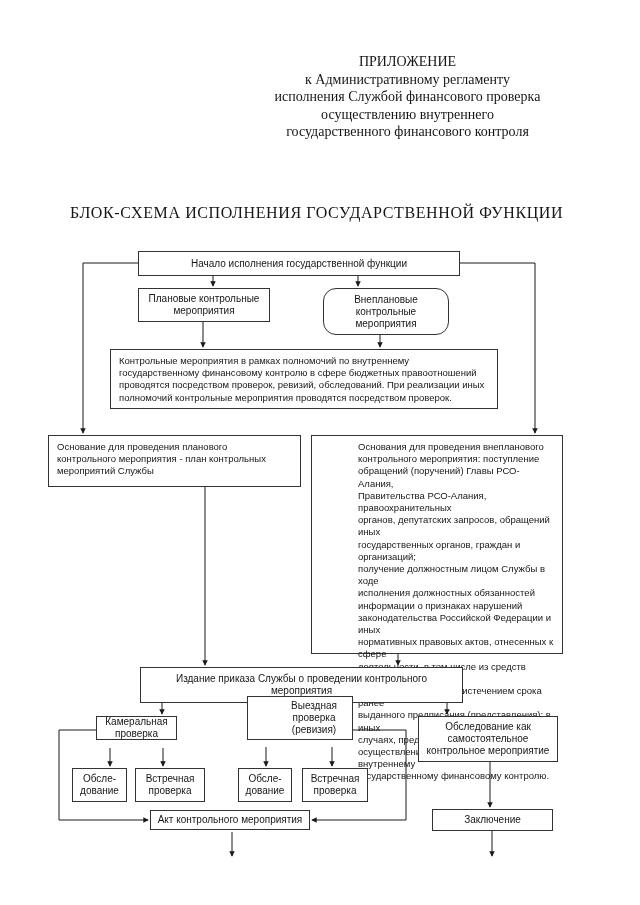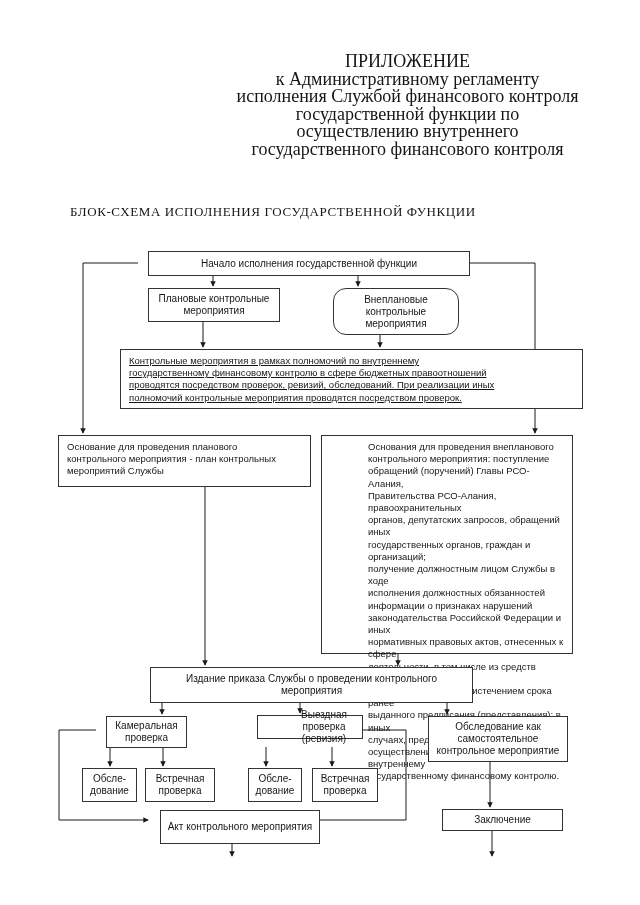--- a/index.html
+++ b/index.html
@@ -4,71 +4,70 @@
 <style>
   html,body{margin:0;padding:0;background:#888;}
   #page{
     position:relative;width:640px;height:905px;background:#ffffff;
     font-family:"Liberation Serif","DejaVu Serif",serif;color:#161616;
     overflow:hidden;margin:0 auto;
   }
   
   .doc-header{
     position:absolute;left:225px;top:53px;width:365px;
-    font-size:18px;line-height:17.5px;text-align:center;
+    font-size:14px;line-height:17.5px;text-align:center;
   }
   
   .doc-title{
     position:absolute;left:70px;top:204px;width:520px;
-    font-size:13px;letter-spacing:0.6px;white-space:nowrap;
+    font-size:16px;letter-spacing:0.6px;white-space:nowrap;
   }
   
   .box{
     position:absolute;box-sizing:border-box;border:1px solid #333;background:#fff;
     font-family:"Liberation Sans","DejaVu Sans",sans-serif;font-size:10px;
     line-height:12px;color:#161616;
     display:flex;align-items:center;justify-content:center;
-    text-align:center;white-space:pre-line;padding:2px 3px;margin-left:10px;
+    text-align:center;white-space:pre-line;padding:2px 3px;
   }
   .box.para{
     display:block;text-align:left;font-size:9.5px;line-height:12.2px;
     padding:5px 8px;
   }
   #svg-connectors{position:absolute;left:0;top:0;pointer-events:none;}
   #svg-connectors polyline, #svg-connectors line{
     fill:none;stroke:#1a1a1a;stroke-width:1;
   }
   
   #box-start            {left:138px;top:251px;width:322px;height:25px;}
   #box-planned          {left:138px;top:288px;width:132px;height:34px;}
   #box-unplanned        {left:323px;top:288px;width:126px;height:47px;border-radius:13px;}
-  #box-scope            {left:110px;top:349px;width:463px;height:60px;text-decoration:underline;}
+  #box-scope            {left:110px;top:349px;width:388px;height:60px;}
   #box-planned-basis    {left:48px; top:435px;width:253px;height:52px;}
   #box-unplanned-basis  {left:311px;top:435px;width:252px;height:219px;padding-left:46px;}
   #box-order            {left:140px;top:667px;width:323px;height:36px;}
-  #box-desk             {left:96px; top:716px;width:81px; height:32px;}
-  #box-field            {left:247px;top:715px;width:106px;height:24px;padding-left:31px;}
+  #box-desk             {left:96px; top:716px;width:81px; height:24px;}
+  #box-field            {left:247px;top:696px;width:106px;height:44px;padding-left:31px;}
   #box-standalone       {left:418px;top:716px;width:140px;height:46px;}
   #box-survey1          {left:72px; top:768px;width:55px; height:34px;}
   #box-counter1         {left:135px;top:768px;width:70px; height:34px;}
   #box-survey2          {left:238px;top:768px;width:54px; height:34px;}
   #box-counter2         {left:302px;top:768px;width:66px; height:34px;}
-  #box-act              {left:150px;top:810px;width:160px;height:34px;}
+  #box-act              {left:150px;top:810px;width:160px;height:20px;}
   #box-conclusion       {left:432px;top:809px;width:121px;height:22px;}
 </style>
 </head>
 <body>
 
 <div id="page">
 
   <div class="doc-header">
     <div>ПРИЛОЖЕНИЕ</div>
     <div>к Административному регламенту</div>
-    <div>исполнения Службой финансового контроля</div>
-    <div>государственной функции по</div>
+    <div>исполнения Службой финансового проверка</div>
     <div>осуществлению внутреннего</div>
     <div>государственного финансового контроля</div>
   </div>
 
   <div class="doc-title">БЛОК-СХЕМА ИСПОЛНЕНИЯ ГОСУДАРСТВЕННОЙ ФУНКЦИИ</div>
 
   <svg id="svg-connectors" width="640" height="905" viewBox="0 0 640 905">
     <defs>
       <marker id="arr" viewBox="0 0 10 10" refX="8.5" refY="5" markerWidth="7" markerHeight="5.5" orient="auto-start-reverse">
         <path d="M0,0 L10,5 L0,10 z" fill="#1a1a1a"></path>

